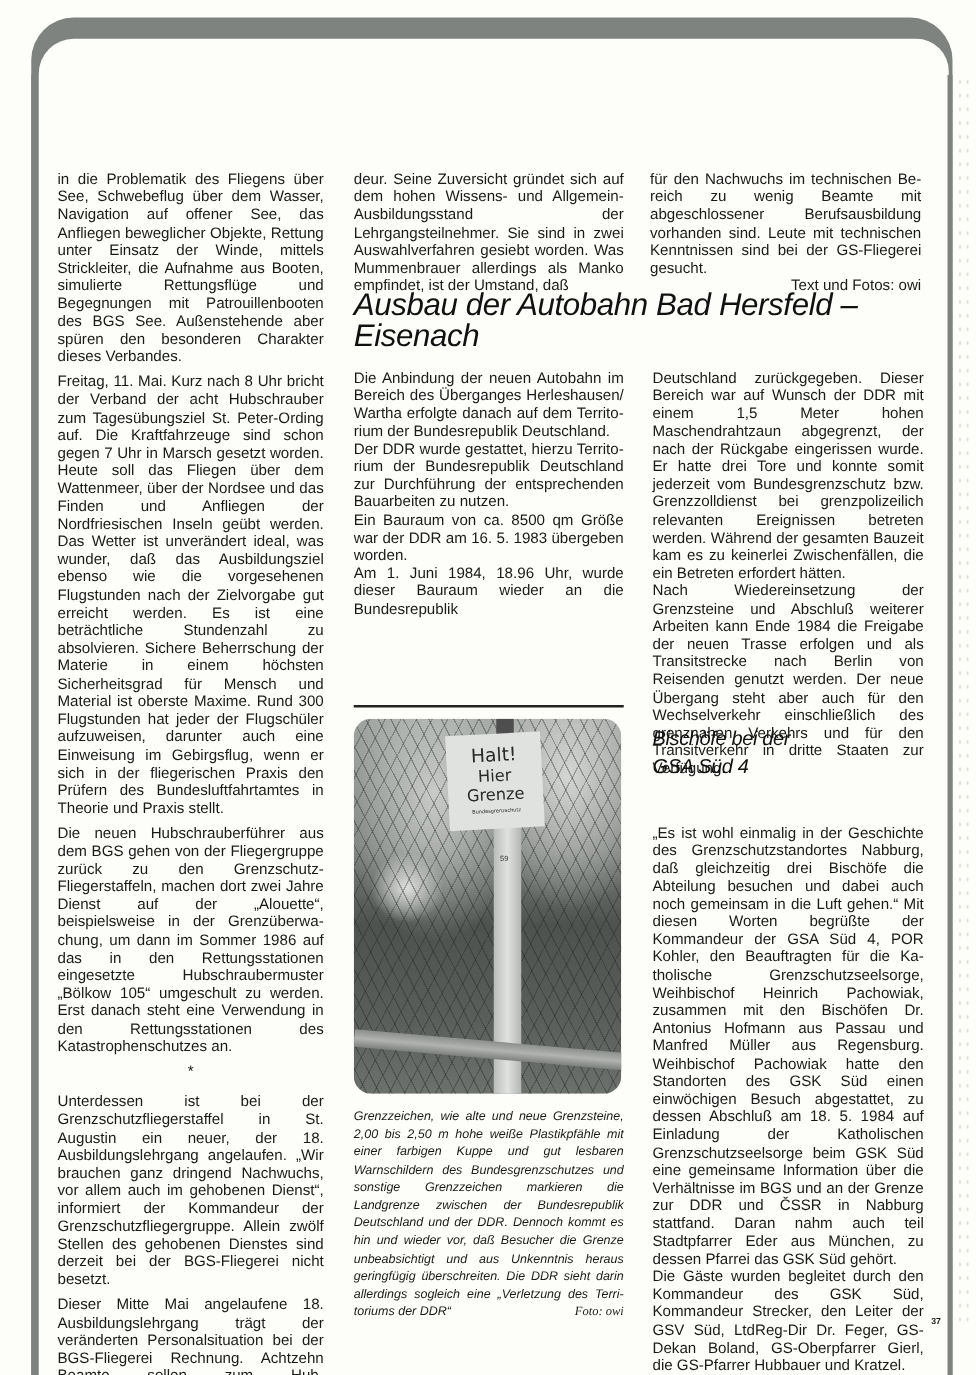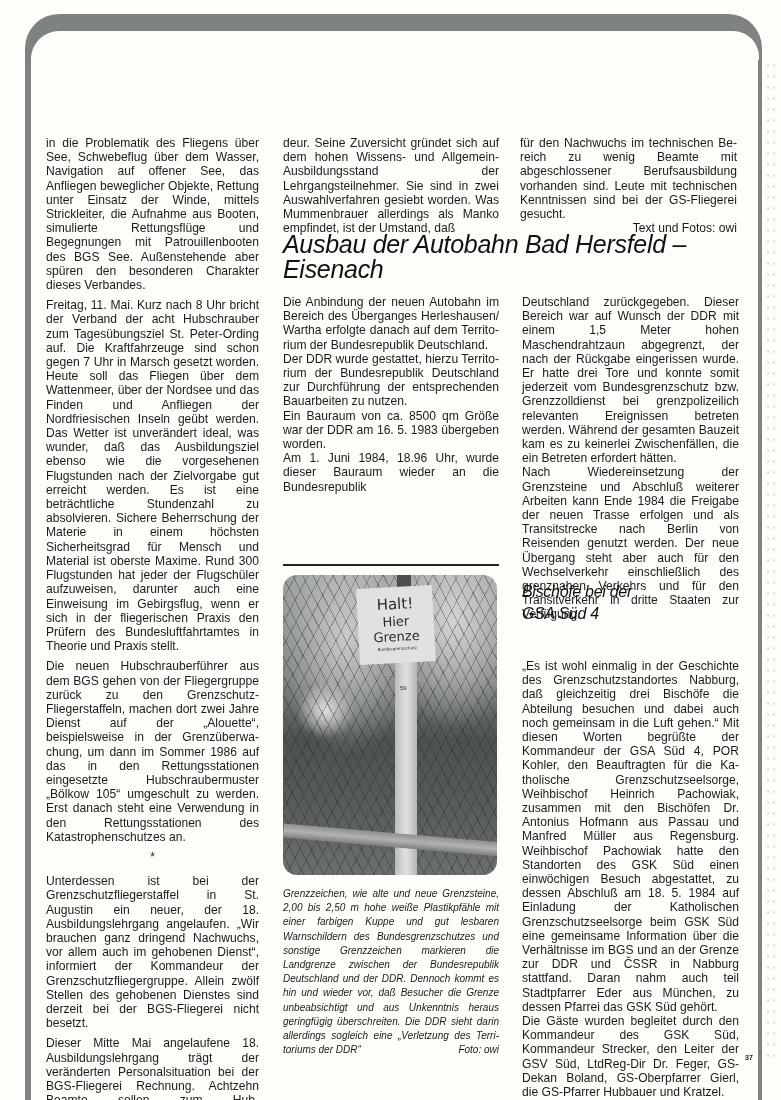--- a/index.html
+++ b/index.html
@@ -86,21 +86,21 @@
   .photo .sign .l2 { font-size: 13px; margin-top: 1px; }
   .photo .sign .l3 { font-size: 13px; margin-top: 0px; }
   .photo .sign .l4 { font-size: 4px; margin-top: 2px; }
   .photo .post-number {
     position: absolute; left: 117px; top: 110px; font-size: 6px; color: #333;
   }
   .caption {
     position: absolute; left: 283px; top: 887px; width: 216px;
     font-size: 10px; line-height: 14.2px; font-style: italic; text-align: justify;
   }
-  .caption .foto { float: right; }
+  .caption .foto { float: right; font-family: Liberation Serif, serif; }
   .page-number {
     position: absolute; left: 745px; top: 1054px; font-size: 7px; font-weight: bold;
   }
 </style>
 </head>
 <body>
 
 <div class="frame"></div>
 <div class="frame-inner"></div>
 <div class="left-rule"></div>

